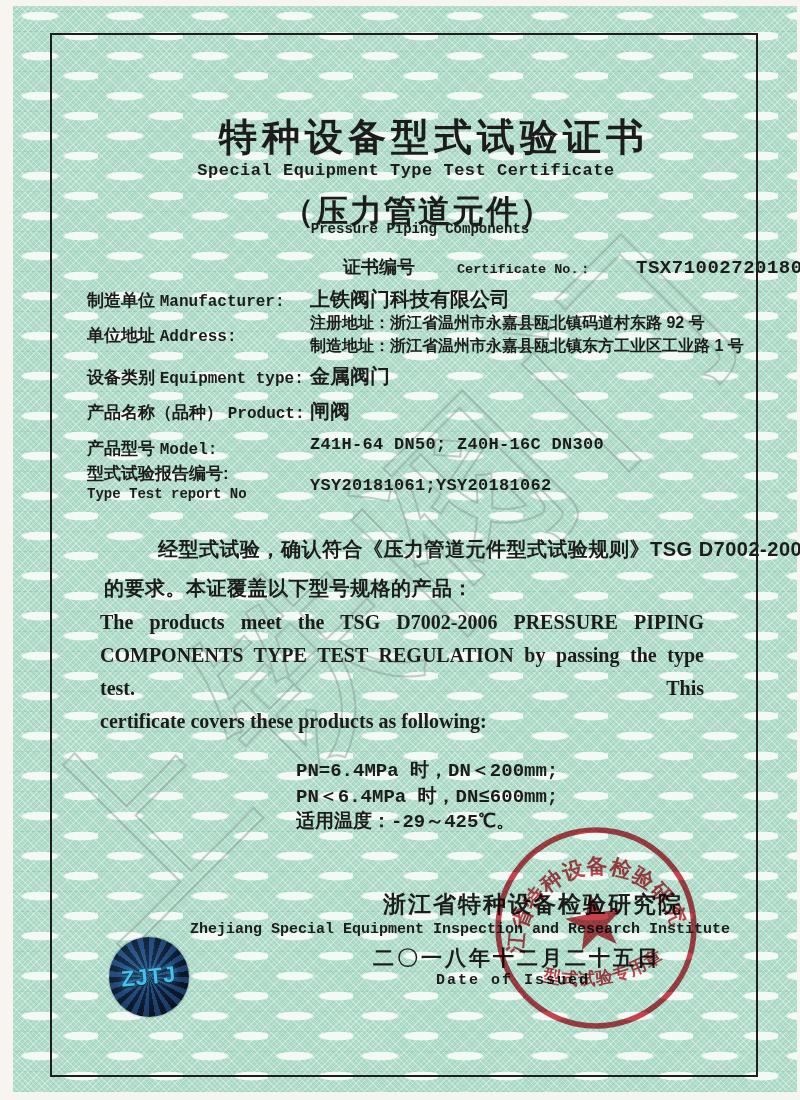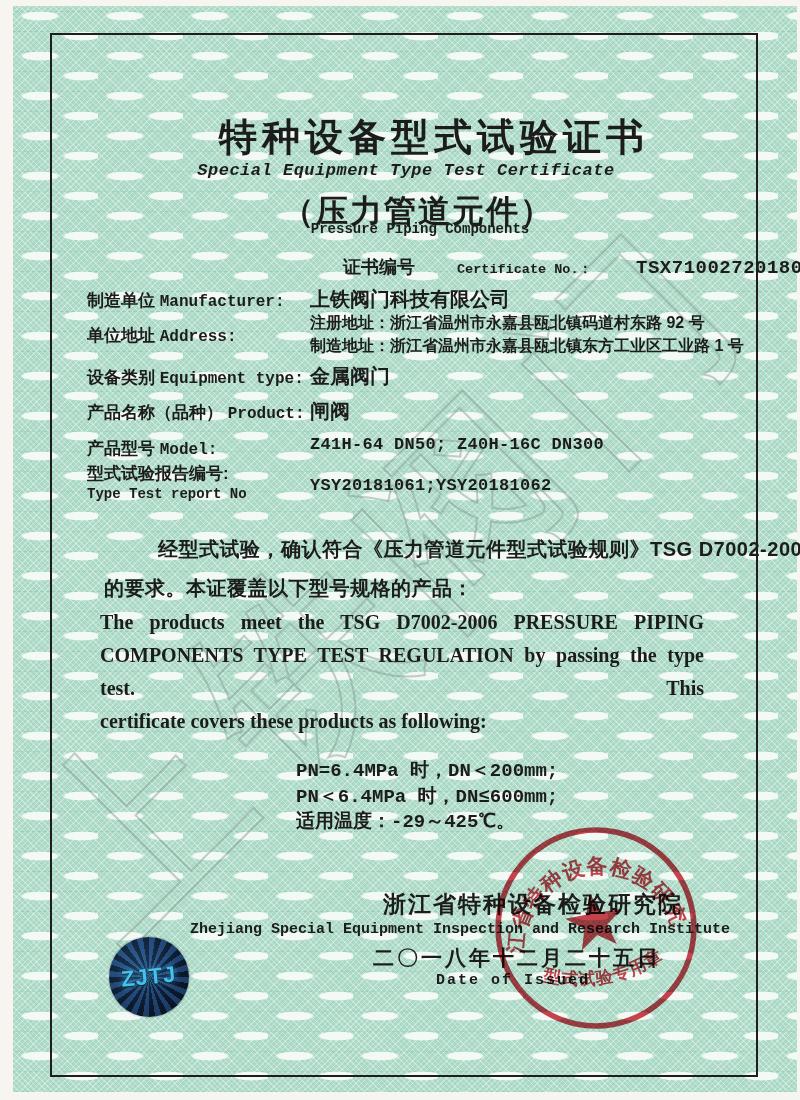--- a/index.html
+++ b/index.html
@@ -27,21 +27,21 @@
     border:2px solid #1e1e1e;pointer-events:none;
   }
   .watermark{position:absolute;left:0;top:0;pointer-events:none;}
 
   .abs{position:absolute;white-space:nowrap;}
   .mono{font-family:"Liberation Mono","DejaVu Sans Mono",monospace;}
 
   .title-zh{left:68px;top:112px;width:732px;text-align:center;font-size:38px;
             font-weight:700;letter-spacing:5px;}
   .title-en{left:40px;top:161px;width:732px;text-align:center;font-size:17px;
-            font-weight:600;letter-spacing:.5px;font-style:italic;}
+            font-weight:600;letter-spacing:.5px;}
   .sub-zh{left:68px;top:190px;width:700px;text-align:center;font-size:32px;
           font-weight:600;letter-spacing:2px;}
   .sub-en{left:40px;top:221px;width:760px;text-align:center;font-size:14px;font-weight:600;}
 
   .certno{left:343px;top:255px;display:flex;align-items:baseline;gap:36px;}
   .certno .zh{font-size:18px;font-weight:600;}
   .certno .en{font-size:13.5px;margin-left:6px;font-weight:600;}
   .certno .val{font-size:19px;font-weight:700;margin-left:8px;letter-spacing:.5px;}
 
   .lab{left:87px;font-size:17px;font-weight:600;}

